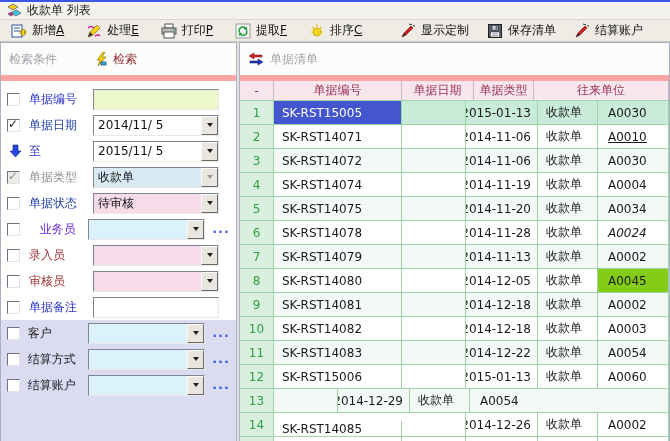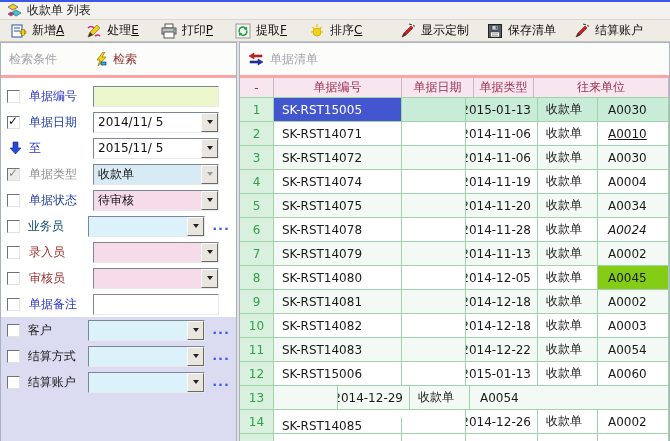--- a/index.html
+++ b/index.html
@@ -21,21 +21,21 @@
   .tb-group { display:flex; align-items:center; gap:16px; }
   .tb-group.right { gap:12px; margin-right:16px; }
   .tb-btn { display:flex; align-items:center; gap:5px; padding:2px 3px; cursor:default; white-space:nowrap; color:#111; }
   .tb-btn u { text-decoration:underline; }
   .icon16 { width:16px; height:16px; display:inline-flex; align-items:center; justify-content:center; flex:0 0 auto; }
 
   
   .panels { flex:1; display:flex; background:#E4E2DC; }
   .left-panel { width:237px; margin-right:2px; background:#FFFFFF; border:1px solid #A9B2C3; display:flex; flex-direction:column; }
   .right-panel { flex:1; background:#FFFFFF; border:1px solid #A9B2C3; display:flex; flex-direction:column; overflow:hidden; }
-  .panel-header { height:23px; flex:0 0 23px; background:#FCFCFA; border-bottom:3px solid #fca5a5; display:flex; align-items:center; padding:16px 8px; gap:6px; }
+  .panel-header { height:23px; flex:0 0 23px; background:#FCFCFA; border-bottom:6px solid #fca5a5; display:flex; align-items:center; padding:16px 8px; gap:6px; }
   .ph-title { color:#A2A2AC; }
 
   .search-btn { display:flex; align-items:center; gap:4px; margin-left:30px; cursor:default; }
   .search-btn .s-label { color:#913333; }
 
   
   .filter-body { flex:1; background:#DBDBF2; display:flex; flex-direction:column; overflow:hidden; }
   .white-sec { background:#FFFFFF; padding-top:5px; }
   .lav-sec { background:#DBDBF2; flex:1; }
   .f-row { height:26px; display:flex; align-items:center; padding:0 6px; }
@@ -263,21 +263,21 @@
                 <span class="val">待审核</span>
                 <span class="arrow-btn">
                   <i class="tri"></i>
                 </span>
               </div>
             </div>
             <div class="f-row">
               <span class="lead">
                 <span class="cb"></span>
               </span>
-              <span class="f-label" style="color: #0c4a6e;">业务员</span>
+              <span class="f-label" style="color: #6d28d9; text-align: center;">业务员</span>
               <div class="field" style="background: rgb(220, 242, 251);">
                 <span class="val"></span>
                 <span class="arrow-btn">
                   <i class="tri"></i>
                 </span>
               </div>
               <span class="more">...</span>
             </div>
             <div class="f-row">
               <span class="lead">

